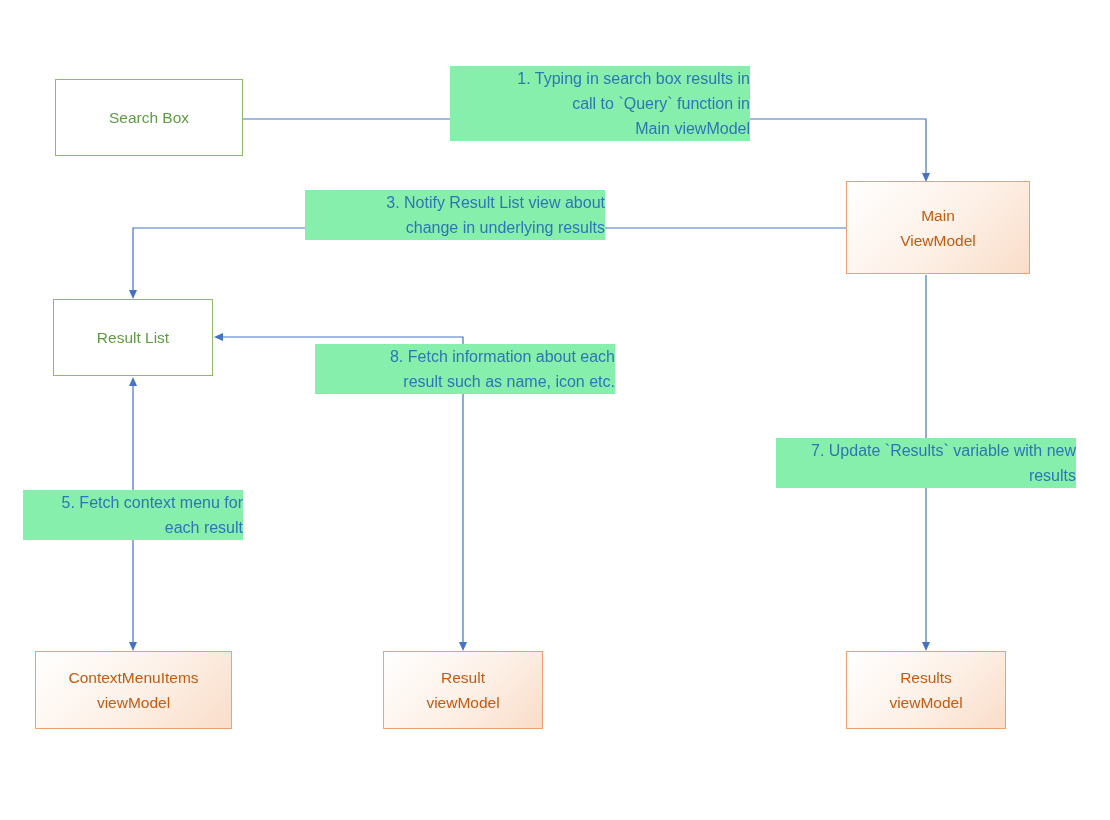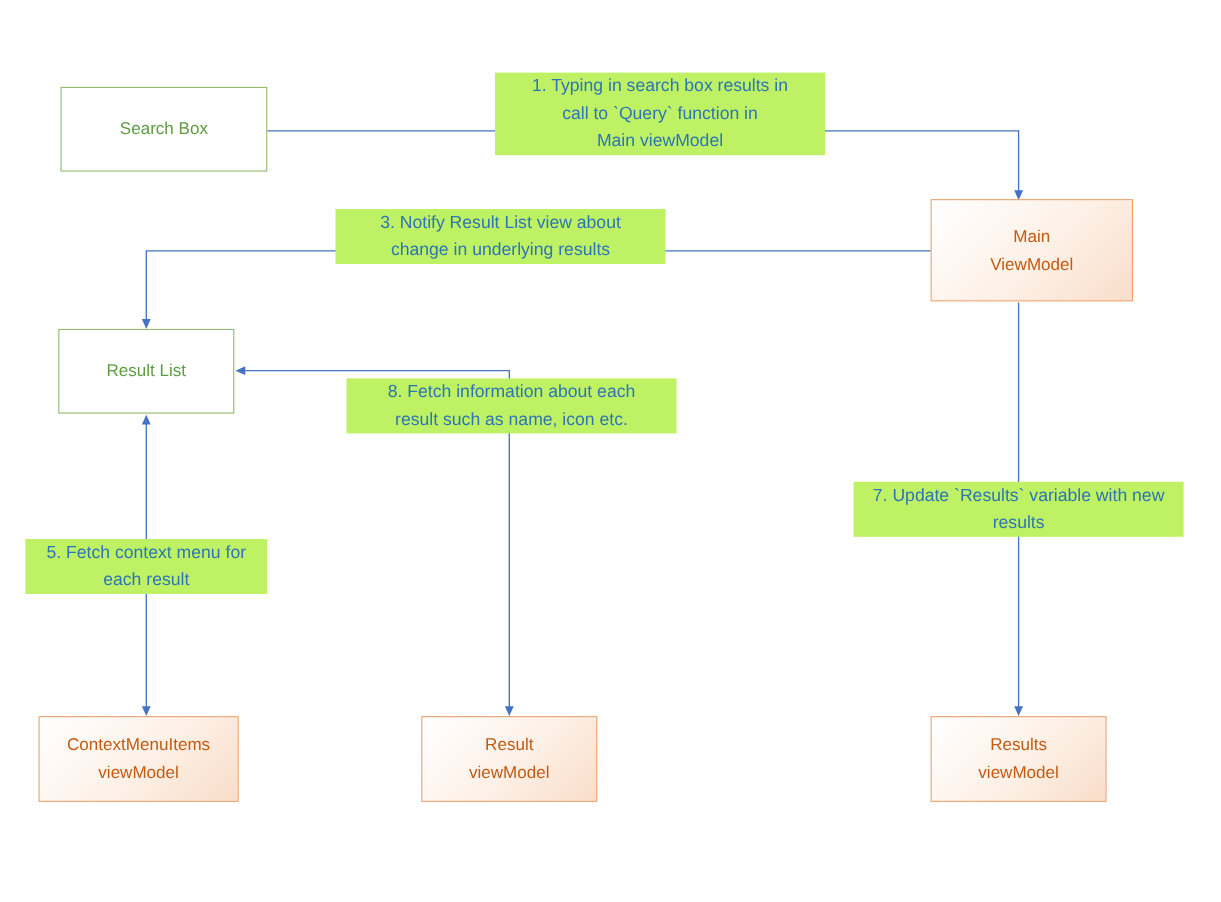--- a/index.html
+++ b/index.html
@@ -28,24 +28,24 @@
     color:#5E9C43;
   }
   .node.orange{
     border:1px solid #EFA06B;
     background:linear-gradient(135deg,#ffffff 0%,#fdf0e6 55%,#f9ddc9 100%);
     color:#C55A11;
   }
   .flow-label{
     position:absolute;
     z-index:3;
-    background:#bef264;
+    background:#86efac;
     color:#2E75B6;
     font-size:16px;line-height:25px;
-    text-align:center;
+    text-align:right;
     white-space:pre-line;
   }
 </style>
 </head>
 <body>
 
 <div id="canvas">
 
   <svg id="arrow-layer" width="1110" height="820" viewBox="0 0 1110 820">
     <g stroke="#4472C4" stroke-width="1.2" fill="none">
@@ -72,21 +72,21 @@
     </g>
   </svg>
 
   <div class="node green" style="left:55px;top:79px;width:188px;height:77px;">Search Box</div>
 
   <div class="node orange" style="left:846px;top:181px;width:184px;height:93px;">Main
 ViewModel</div>
 
   <div class="node green" style="left:53px;top:299px;width:160px;height:77px;">Result List</div>
 
-  <div class="node orange" style="left:35px;top:651px;width:182px;height:78px;">ContextMenuItems
+  <div class="node orange" style="left:35px;top:651px;width:197px;height:78px;">ContextMenuItems
 viewModel</div>
 
   <div class="node orange" style="left:383px;top:651px;width:160px;height:78px;">Result
 viewModel</div>
 
   <div class="node orange" style="left:846px;top:651px;width:160px;height:78px;">Results
 viewModel</div>
 
   <div class="flow-label" style="left:450px;top:66px;width:300px;">1. Typing in search box results in
 call to `Query` function in

